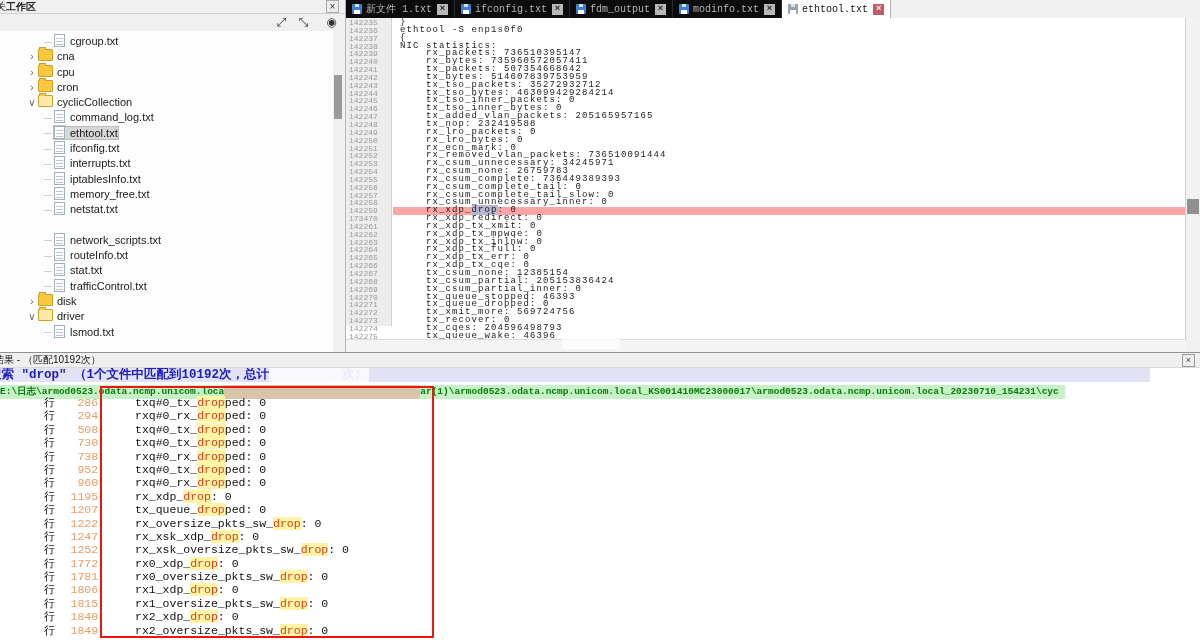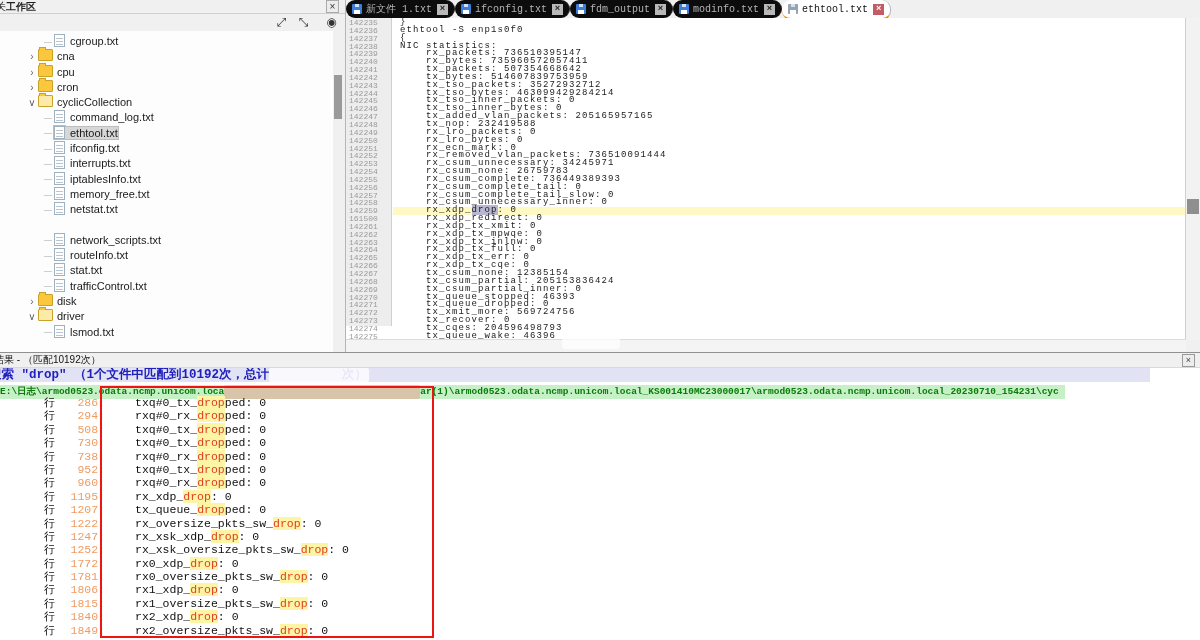--- a/index.html
+++ b/index.html
@@ -26,36 +26,36 @@
   .selbox{background:#d7d7d7;outline:1px solid #bdbdbd;}
   .tree-vscroll{position:absolute;right:3px;top:31px;width:8px;bottom:9px;background:#f0f0f0;}
   .tree-vscroll .thumb{position:absolute;left:0;width:8px;top:44px;height:44px;background:#9a9a9a;}
   .tree-hscroll{position:absolute;left:0;bottom:0;height:8px;right:12px;background:#f0f0f0;}
   .tree-hscroll .thumb{position:absolute;left:0;top:0;height:8px;width:300px;background:#8a8a8a;}
 
   
   .editor-pane{position:absolute;left:346px;top:0;right:0;height:352px;}
   .tabbar{position:relative;height:18px;background:#f0f0f0;border-bottom:1px solid #a8a8a8;display:flex;}
   .tab{display:flex;align-items:center;height:18px;padding:0 6px;background:#0c0c0c;border-right:1px solid #2a2a2a;
-       font-size:10px;color:#b5b5b5;font-family:"Liberation Mono","DejaVu Sans Mono",monospace;white-space:nowrap;border-radius:9px;}
+       font-size:10px;color:#b5b5b5;font-family:"Liberation Mono","DejaVu Sans Mono",monospace;white-space:nowrap;}
   .tab.active{background:#ffffff;color:#111;border-bottom:2px solid #f08c00;border-right:1px solid #b5b5b5;}
   .floppy{display:inline-block;width:10px;height:10px;background:#3f7ed6;margin-right:4px;position:relative;border-radius:1px;}
   .floppy::before{content:"";position:absolute;left:3px;top:0;width:4px;height:3px;background:#cfe3f7;}
   .floppy::after{content:"";position:absolute;left:2px;bottom:0;width:6px;height:4px;background:#fff;}
   .tab.active .floppy{background:#98a3ac;}
   .tab-close{display:inline-block;width:11px;height:11px;margin-left:5px;background:#b9b9b9;color:#222;font-size:9px;line-height:11px;text-align:center;font-weight:bold;}
   .tab.active .tab-close{background:#c25b66;color:#fff;}
   .editor{position:absolute;left:0;top:18px;right:14px;bottom:12px;background:#fff;overflow:hidden;}
   .gutter{position:absolute;left:0;top:0;bottom:14px;width:46px;background:#ededed;border-right:1px solid #d0d0d0;
           font-family:"Liberation Mono","DejaVu Sans Mono",monospace;font-size:8px;color:#9a9a9a;line-height:7.85px;padding:1px 0 0 3px;box-sizing:border-box;}
   .gutter div{height:7.85px;}
   .ed-lines{position:absolute;left:47px;top:0;right:0;bottom:0;padding-top:1px;
             font-family:"Liberation Mono","DejaVu Sans Mono",monospace;font-size:9px;letter-spacing:1.1px;line-height:7.85px;color:#1a1a1a;white-space:pre;}
   .ed-line{height:7.85px;padding-left:7px;}
-  .ed-line.current{background:#fef9c3;}
+  .ed-line.current{background:#fca5a5;}
   .ed-line.current .wsel{background:#b7b7d2;}
   .ed-vscroll{position:absolute;right:0;top:18px;width:14px;bottom:12px;background:#f2f2f2;border-left:1px solid #cfcfcf;}
   .ed-vscroll .thumb{position:absolute;left:1px;right:1px;top:181px;height:15px;background:#8f8f8f;}
   .ed-hscroll{position:absolute;left:0;bottom:0;height:12px;right:14px;background:#f4f4f4;border-top:1px solid #dcdcdc;}
 
   
   .results{position:absolute;left:0;top:352px;right:0;bottom:0;background:#fff;}
   .rp-header{position:relative;height:14px;background:#f0f0f0;border-top:1px solid #909090;border-bottom:1px solid #d9d9d9;font-size:10px;line-height:13px;color:#111;overflow:hidden;}
   .rp-header .htxt{display:inline-block;margin-left:-6px;}
   .rp-close{position:absolute;right:5px;top:1px;width:11px;height:11px;border:1px solid #9a9a9a;background:#ededed;color:#444;font-size:9px;line-height:10px;text-align:center;}
@@ -175,21 +175,21 @@
           <div>142250</div>
           <div>142251</div>
           <div>142252</div>
           <div>142253</div>
           <div>142254</div>
           <div>142255</div>
           <div>142256</div>
           <div>142257</div>
           <div>142258</div>
           <div>142259</div>
-          <div>161500</div>
+          <div>173470</div>
           <div>142261</div>
           <div>142262</div>
           <div>142263</div>
           <div>142264</div>
           <div>142265</div>
           <div>142266</div>
           <div>142267</div>
           <div>142268</div>
           <div>142269</div>
           <div>142270</div>

